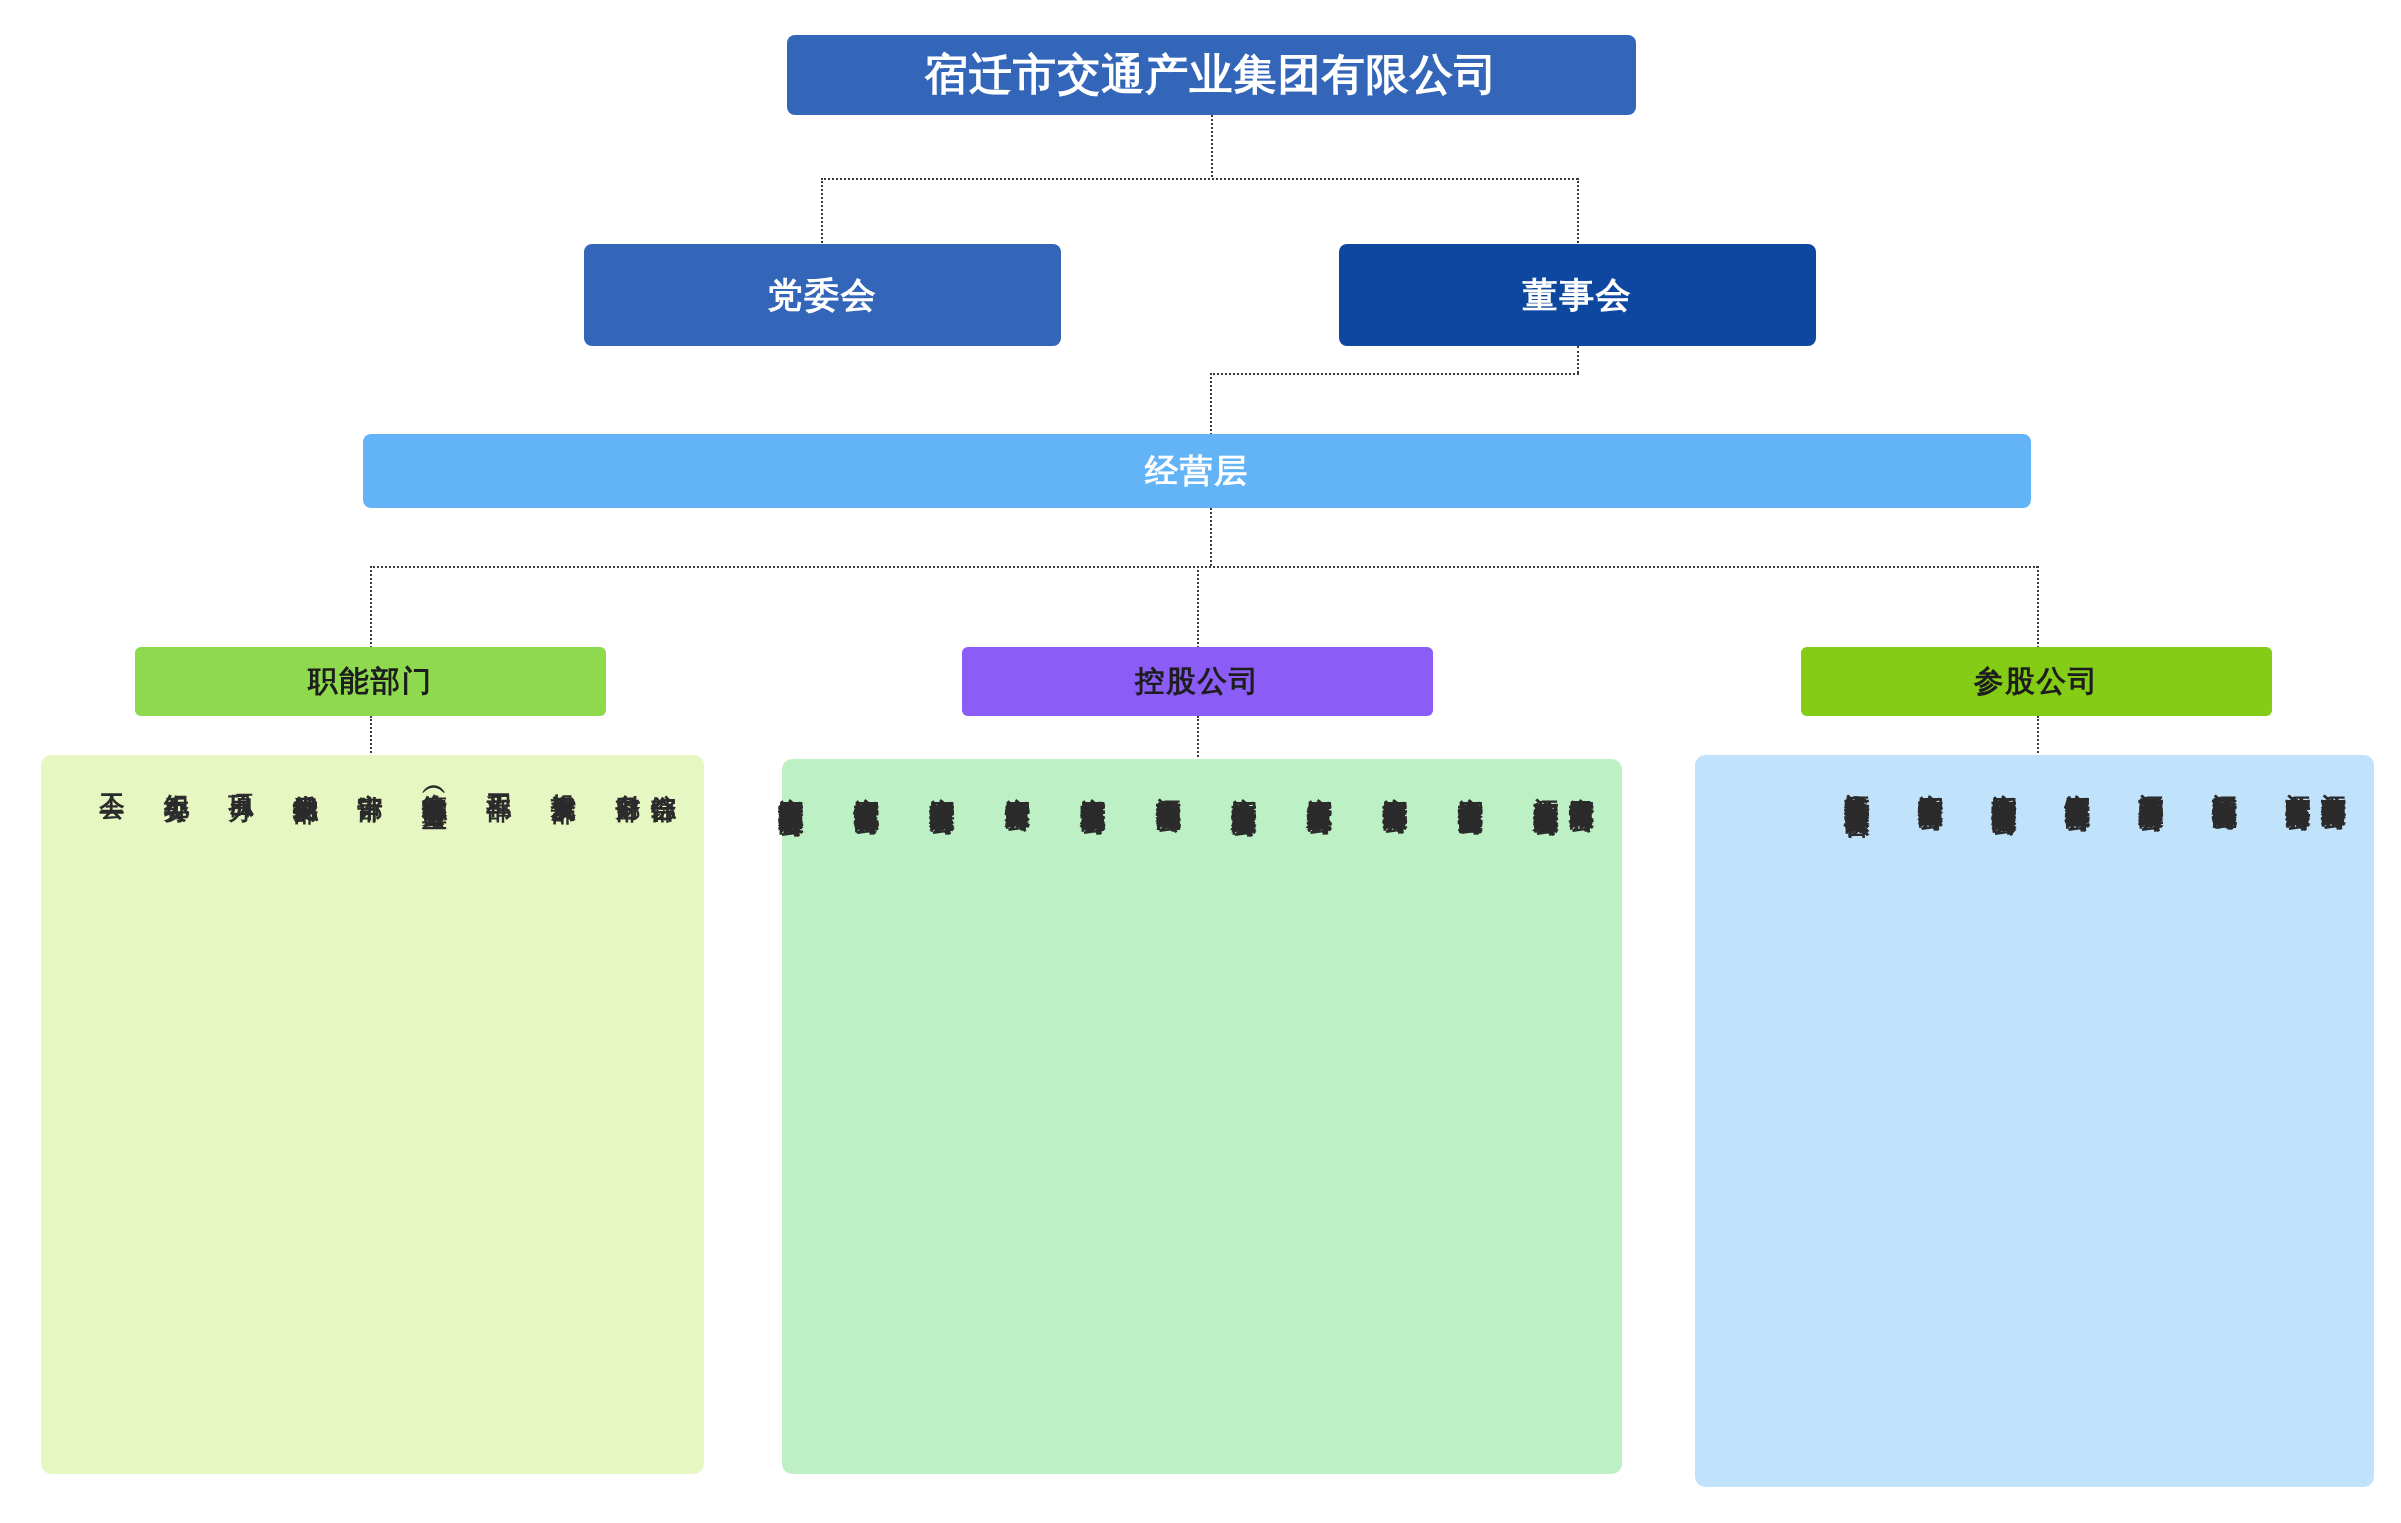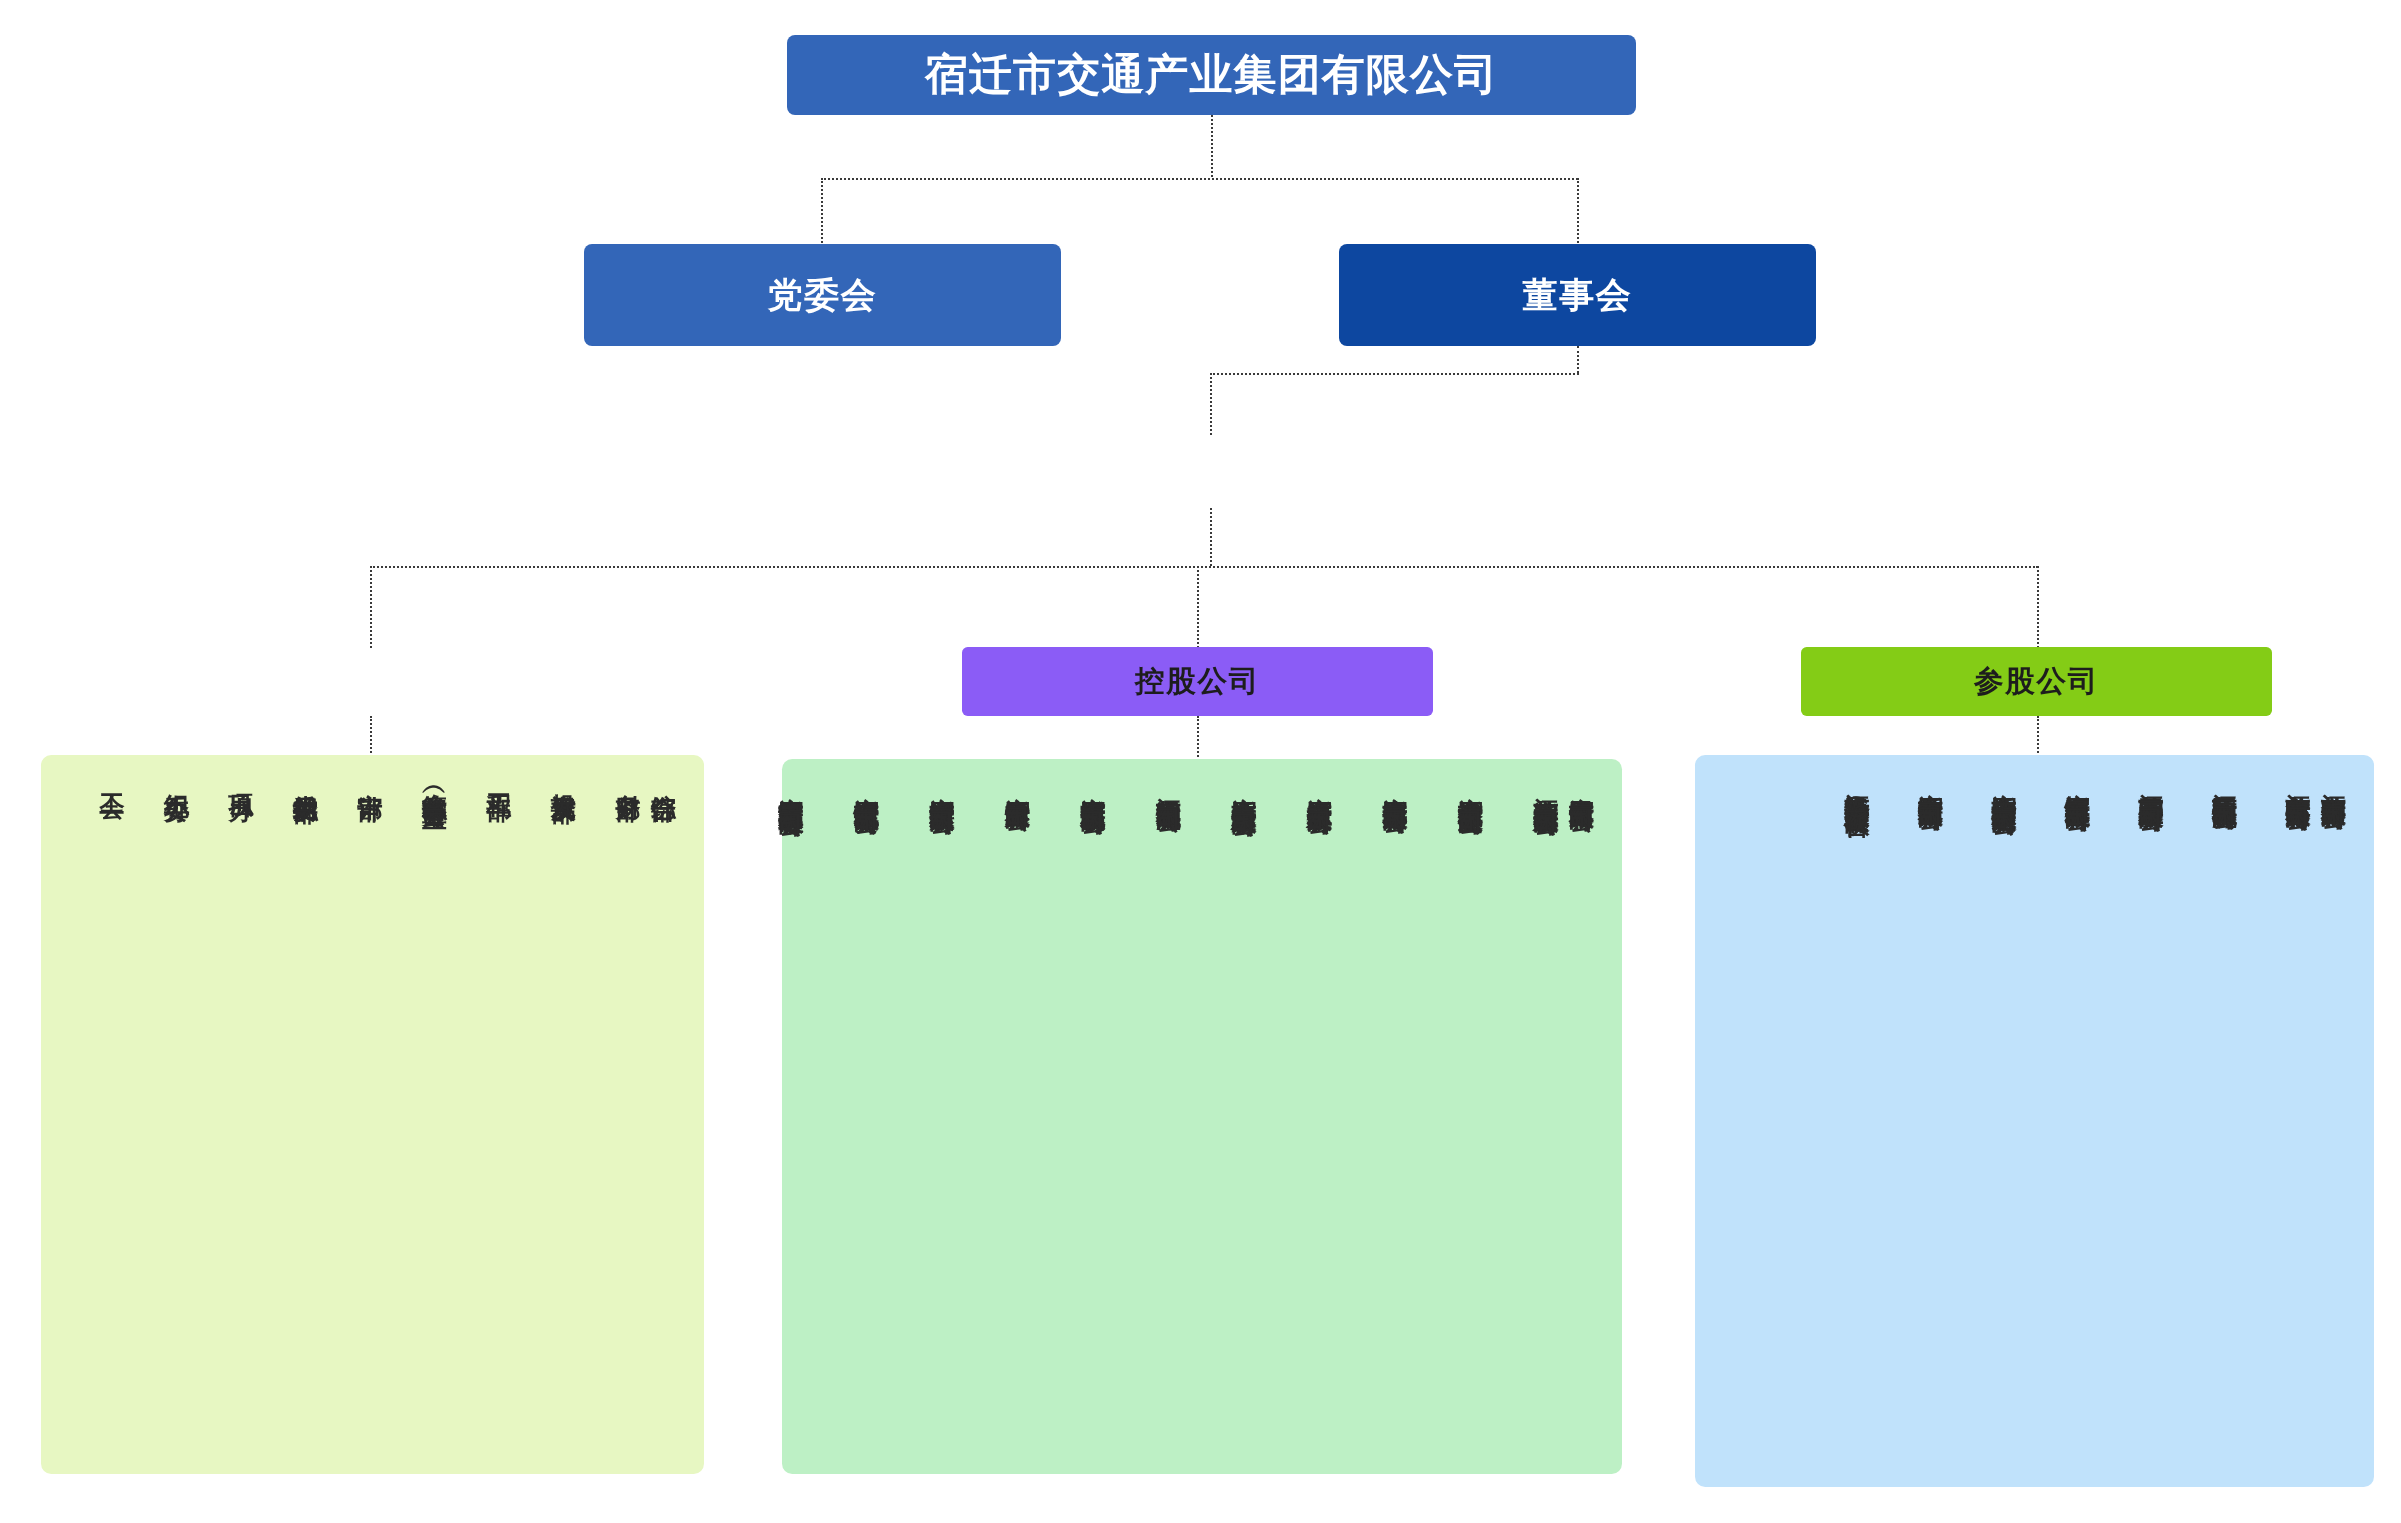--- a/index.html
+++ b/index.html
@@ -149,21 +149,23 @@
   <div class="vline" style="left:370px; top:716px; height:41px;"></div>
   <div class="vline" style="left:1197px; top:716px; height:45px;"></div>
   <div class="vline" style="left:2037px; top:716px; height:41px;"></div>
 
   <div class="node" id="root-node">宿迁市交通产业集团有限公司</div>
 
   <div class="node" id="board-node">董事会</div>
 
   <div class="node" id="party-node">党委会</div>
 
-
+  <div class="node" id="mgmt-node">经营层</div>
+
+  <div class="cat-node" id="cat-functional">职能部门</div>
 
   <div class="cat-node" id="cat-holding">控股公司</div>
 
   <div class="cat-node" id="cat-equity">参股公司</div>
 
   <div class="panel" id="panel-functional">
       <div class="vitem">综合部</div>
       <div class="vitem">财务部</div>
       <div class="vitem">投资发展部</div>
       <div class="vitem">工程部</div>

